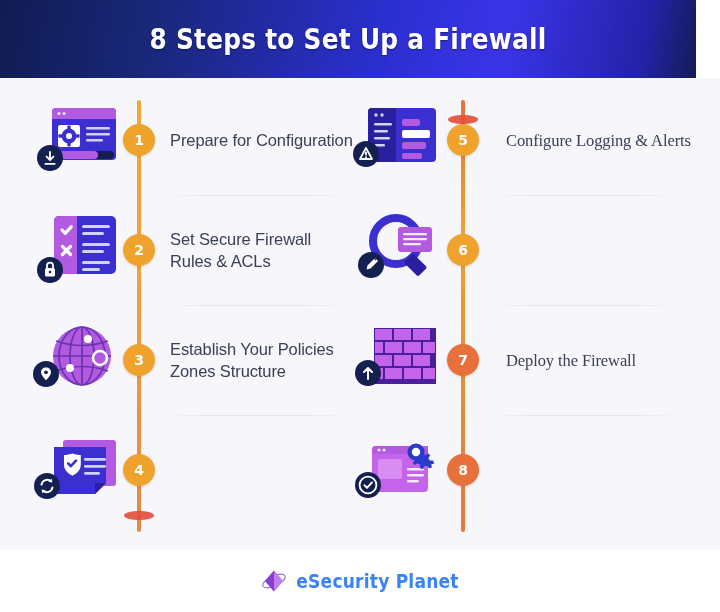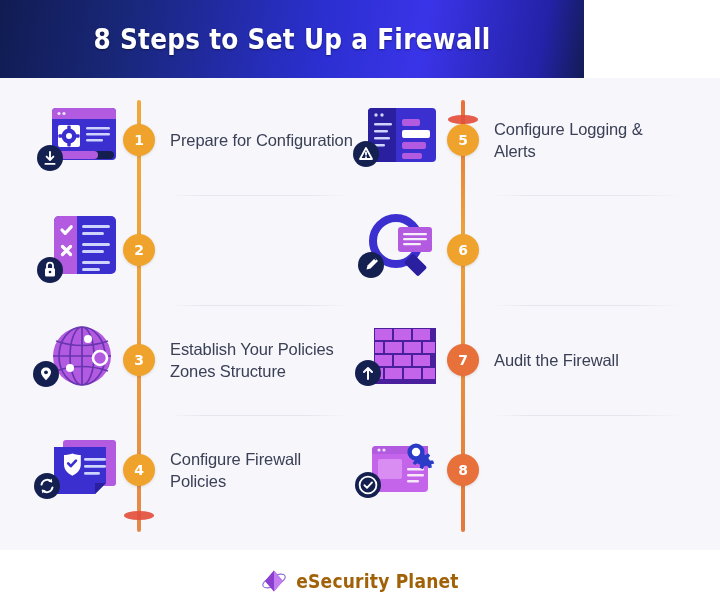--- a/index.html
+++ b/index.html
@@ -11,21 +11,21 @@
   }
   #infographic {
     position: relative;
     width: 720px; height: 612px;
     background: #ffffff;
   }
 
   
   .header {
     position: absolute; left: 0; top: 0;
-    width: 584px; height: 78px;
+    width: 696px; height: 78px;
     background: linear-gradient(100deg, #111c52 0%, #19277a 22%, #2b2fd0 55%, #3a34e8 72%, #2422a8 92%, #131c55 100%);
     display: flex; align-items: center; justify-content: center;
   }
   .header-title {
     color: #ffffff;
     font-size: 29px;
     font-weight: bold;
     letter-spacing: 0.3px;
     font-family: "DejaVu Sans", sans-serif;
     font-stretch: condensed;
@@ -105,42 +105,42 @@
     position: absolute;
     left: 156px; top: 50%;
     transform: translateY(-50%);
     width: 185px;
     font-size: 16.5px;
     line-height: 1.32;
     color: #3a4056;
     font-weight: 400;
     letter-spacing: -0.1px;
   }
-  .col-right .step-label { left: 162px; width: 190px; }
+  .col-right .step-label { left: 174px; width: 190px; font-family: Liberation Serif, serif; }
 
   .divider {
     position: absolute;
     left: 156px; bottom: 0;
     width: 182px; height: 1px;
     background: linear-gradient(90deg, rgba(226,226,236,0) 0%, #e6e6ee 18%, #e6e6ee 75%, rgba(226,226,236,0) 100%);
   }
   .col-right .divider { left: 162px; width: 188px; }
 
   
   .footer {
     position: absolute; left: 0; top: 550px;
     width: 720px; height: 62px;
     background: #ffffff;
     display: flex; align-items: center; justify-content: center; gap: 9px;
   }
   .footer-logo { width: 26px; height: 26px; }
   .footer-text {
     font-size: 19px;
     font-weight: bold;
-    color: #a16207;
+    color: #3b82f6;
     font-family: "DejaVu Sans", sans-serif;
     font-stretch: condensed;
     letter-spacing: 0.2px;
   }
 
   
   .icon-svg { width: 92px; height: 82px; display: block; }
 </style>
 </head>
 <body>
@@ -206,20 +206,21 @@
               <rect x="50" y="53" width="28" height="3" rx="1.5"></rect>
               <rect x="50" y="60" width="18" height="3" rx="1.5"></rect>
             </g>
             <circle cx="18" cy="62" r="13" fill="#142050"></circle>
             <rect x="13" y="60" width="10" height="8.5" rx="1.6" fill="#ffffff"></rect>
             <path d="M15 60v-2.4a3 3 0 016 0V60" stroke="#ffffff" stroke-width="1.8" fill="none"></path>
             <circle cx="18" cy="64" r="1.3" fill="#142050"></circle>
           </svg>
         </div>
         <div class="badge">2</div>
+        <div class="step-label">Set Secure Firewall Rules &amp; ACLs</div>
         <div class="divider"></div>
       </div>
 
       <div class="step s2">
         <div class="step-icon">
           <svg class="icon-svg" viewBox="0 0 92 82">
             <circle cx="50" cy="38" r="29" fill="#b25ae0"></circle>
             <g stroke="#5b2fa8" stroke-width="1.7" fill="none" opacity="0.85">
               <ellipse cx="50" cy="38" rx="12" ry="29"></ellipse>
               <ellipse cx="50" cy="38" rx="23" ry="29"></ellipse>
@@ -257,21 +258,20 @@
             <circle cx="15" cy="58" r="13" fill="#142050"></circle>
             <g stroke="#ffffff" stroke-width="2" fill="none" stroke-linecap="round">
               <path d="M9.5 56.6a5.8 5.8 0 019.8-3.1"></path>
               <path d="M20.5 59.4a5.8 5.8 0 01-9.8 3.1"></path>
             </g>
             <path d="M19.8 50.4v3.6h-3.6z" fill="#ffffff"></path>
             <path d="M10.2 65.6V62h3.6z" fill="#ffffff"></path>
           </svg>
         </div>
         <div class="badge">4</div>
-        <div class="step-label">Configure Firewall Policies</div>
 
       </div>
     </div>
 
     <div class="column col-right">
       <div class="rail">
         <div class="rail-cap top"></div>
       </div>
 
       <div class="step s0">
@@ -340,21 +340,21 @@
               <rect x="23" y="50" width="8" height="11"></rect>
               <rect x="33" y="50" width="17" height="11"></rect>
               <rect x="52" y="50" width="17" height="11"></rect>
               <rect x="71" y="50" width="12" height="11"></rect>
             </g>
             <circle cx="16" cy="55" r="13" fill="#142050"></circle>
             <path d="M16 61v-11m0 0l-4 4m4-4l4 4" stroke="#ffffff" stroke-width="2" fill="none" stroke-linecap="round" stroke-linejoin="round"></path>
           </svg>
         </div>
         <div class="badge deep">7</div>
-        <div class="step-label">Audit the Firewall</div>
+        <div class="step-label">Deploy the Firewall</div>
         <div class="divider"></div>
       </div>
 
       <div class="step s3">
         <div class="step-icon">
           <svg class="icon-svg" viewBox="0 0 92 82">
             <rect x="20" y="18" width="56" height="46" rx="4" fill="#c364ea"></rect>
             <path d="M20 22a4 4 0 014-4h52v8H20z" fill="#b25ae0"></path>
             <circle cx="27" cy="22" r="1.6" fill="#f3e6ff"></circle>
             <circle cx="32" cy="22" r="1.6" fill="#f3e6ff"></circle>

